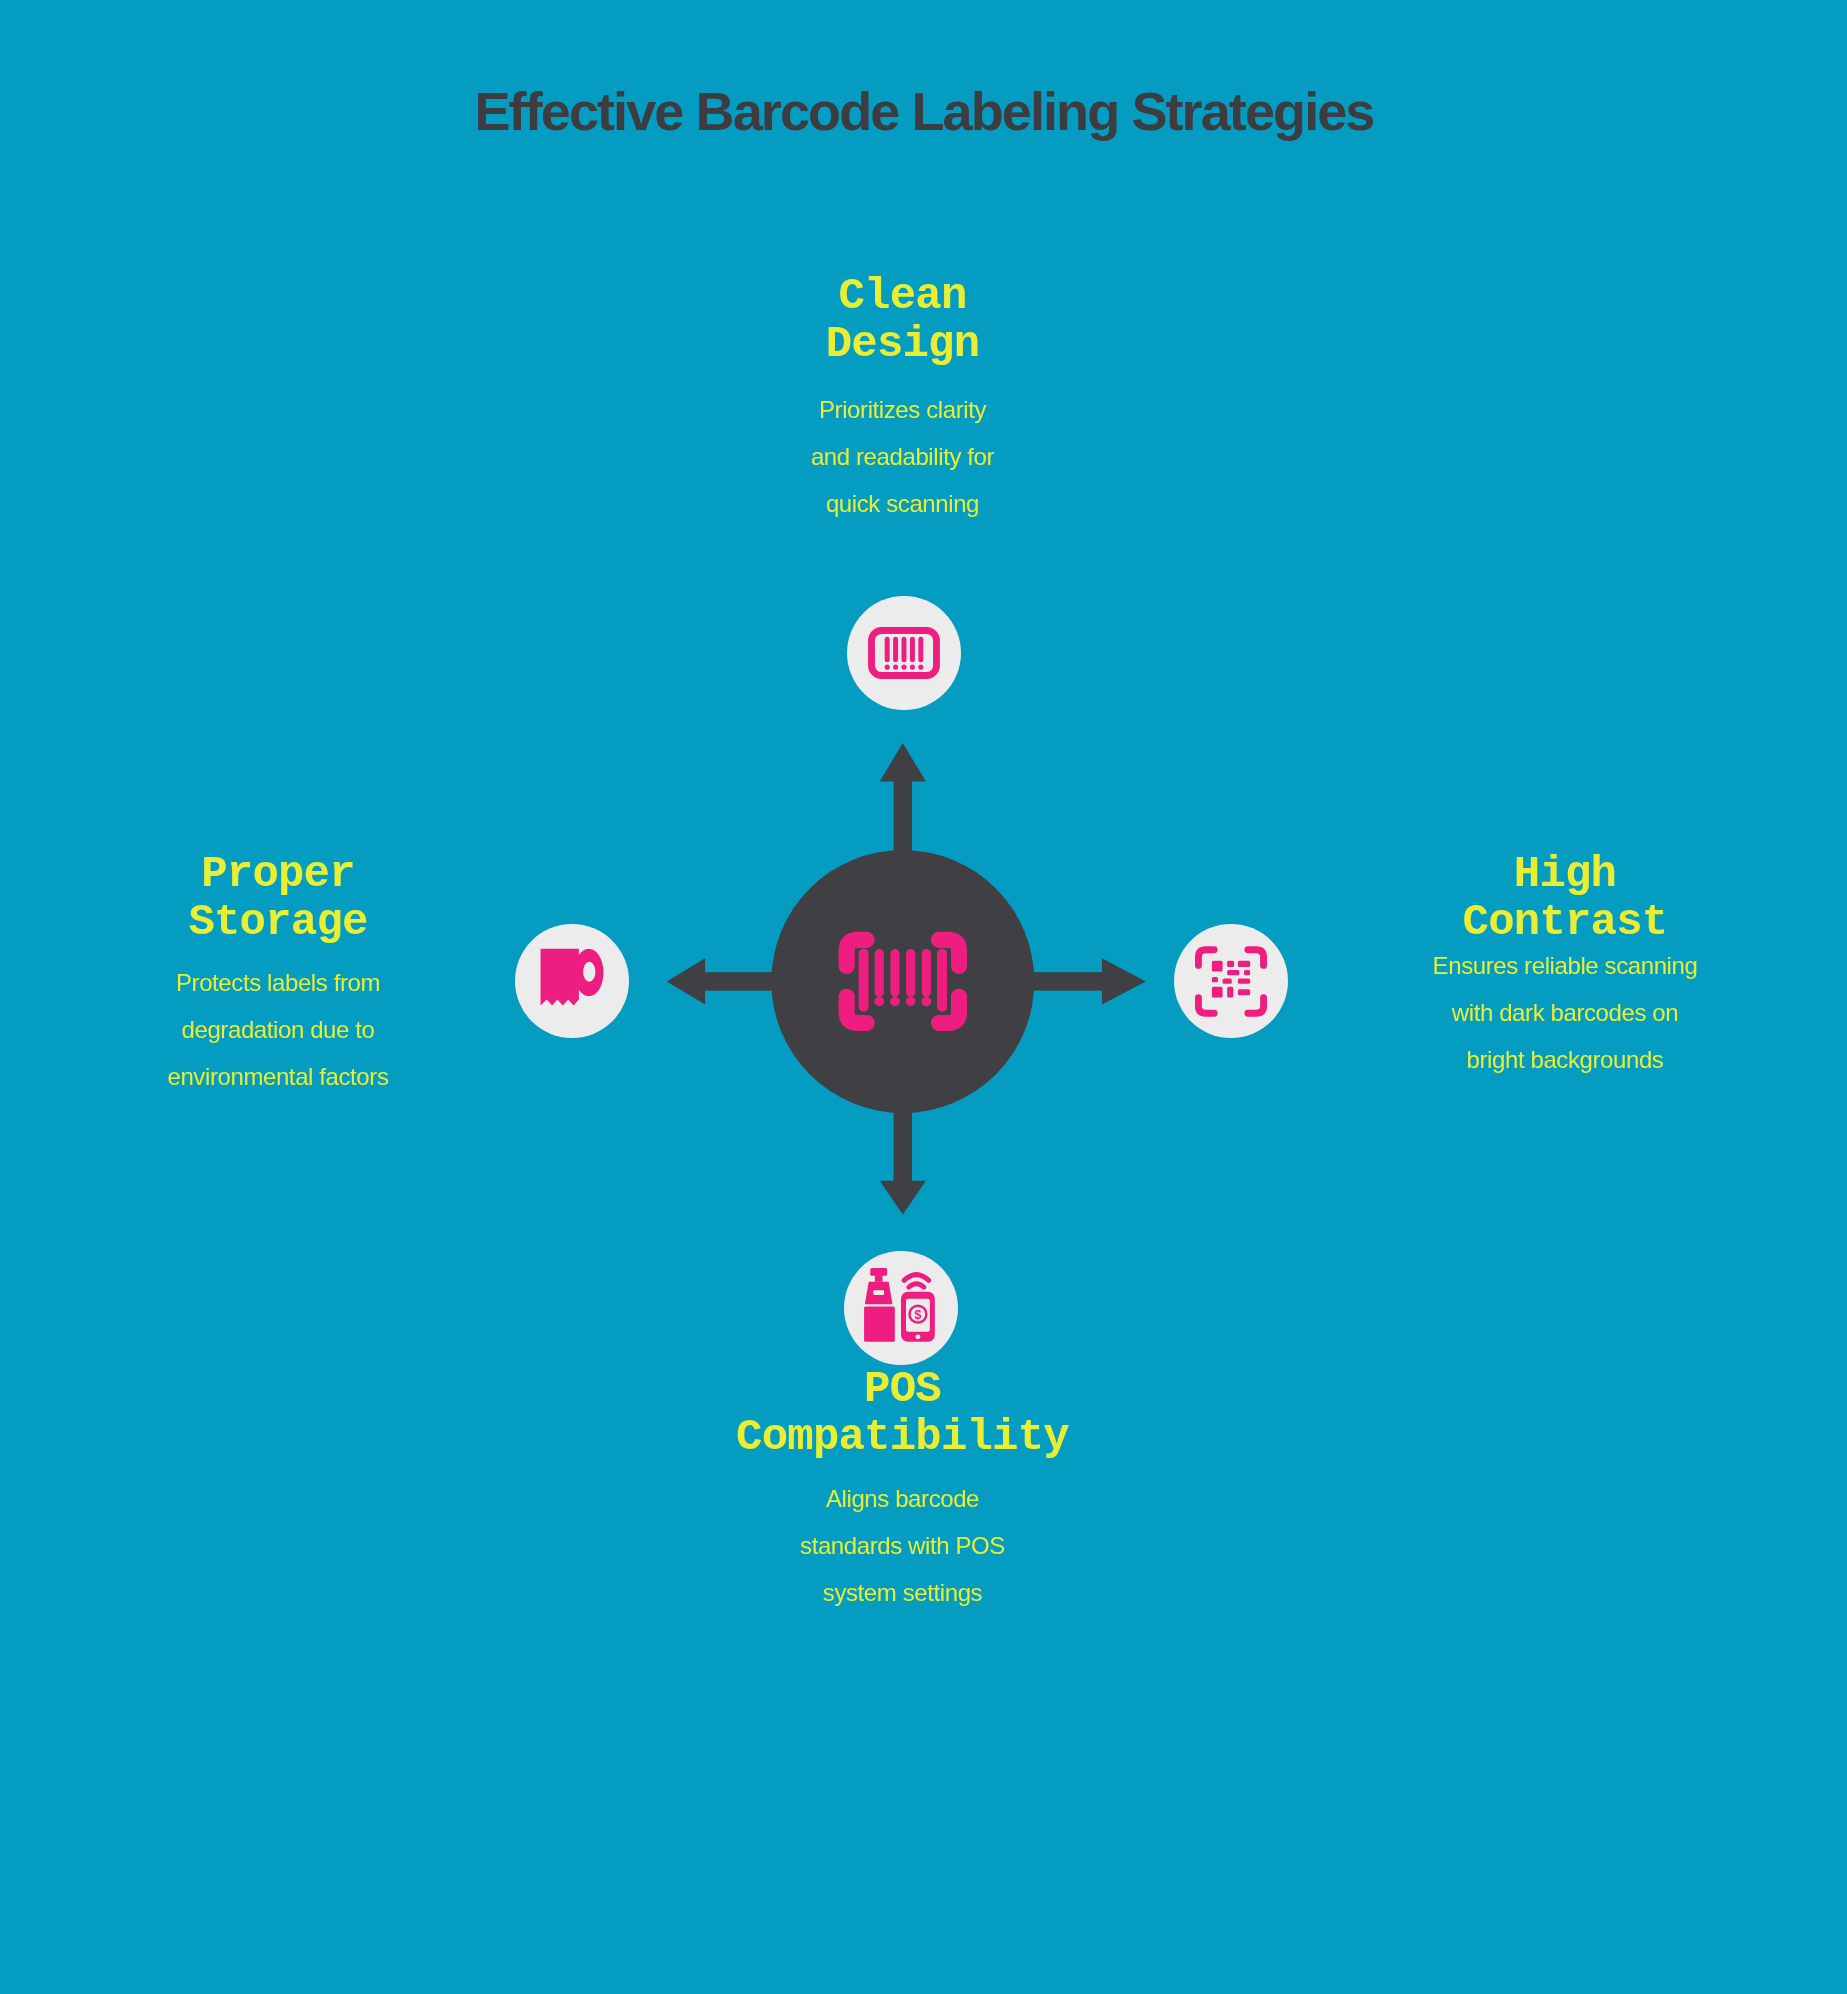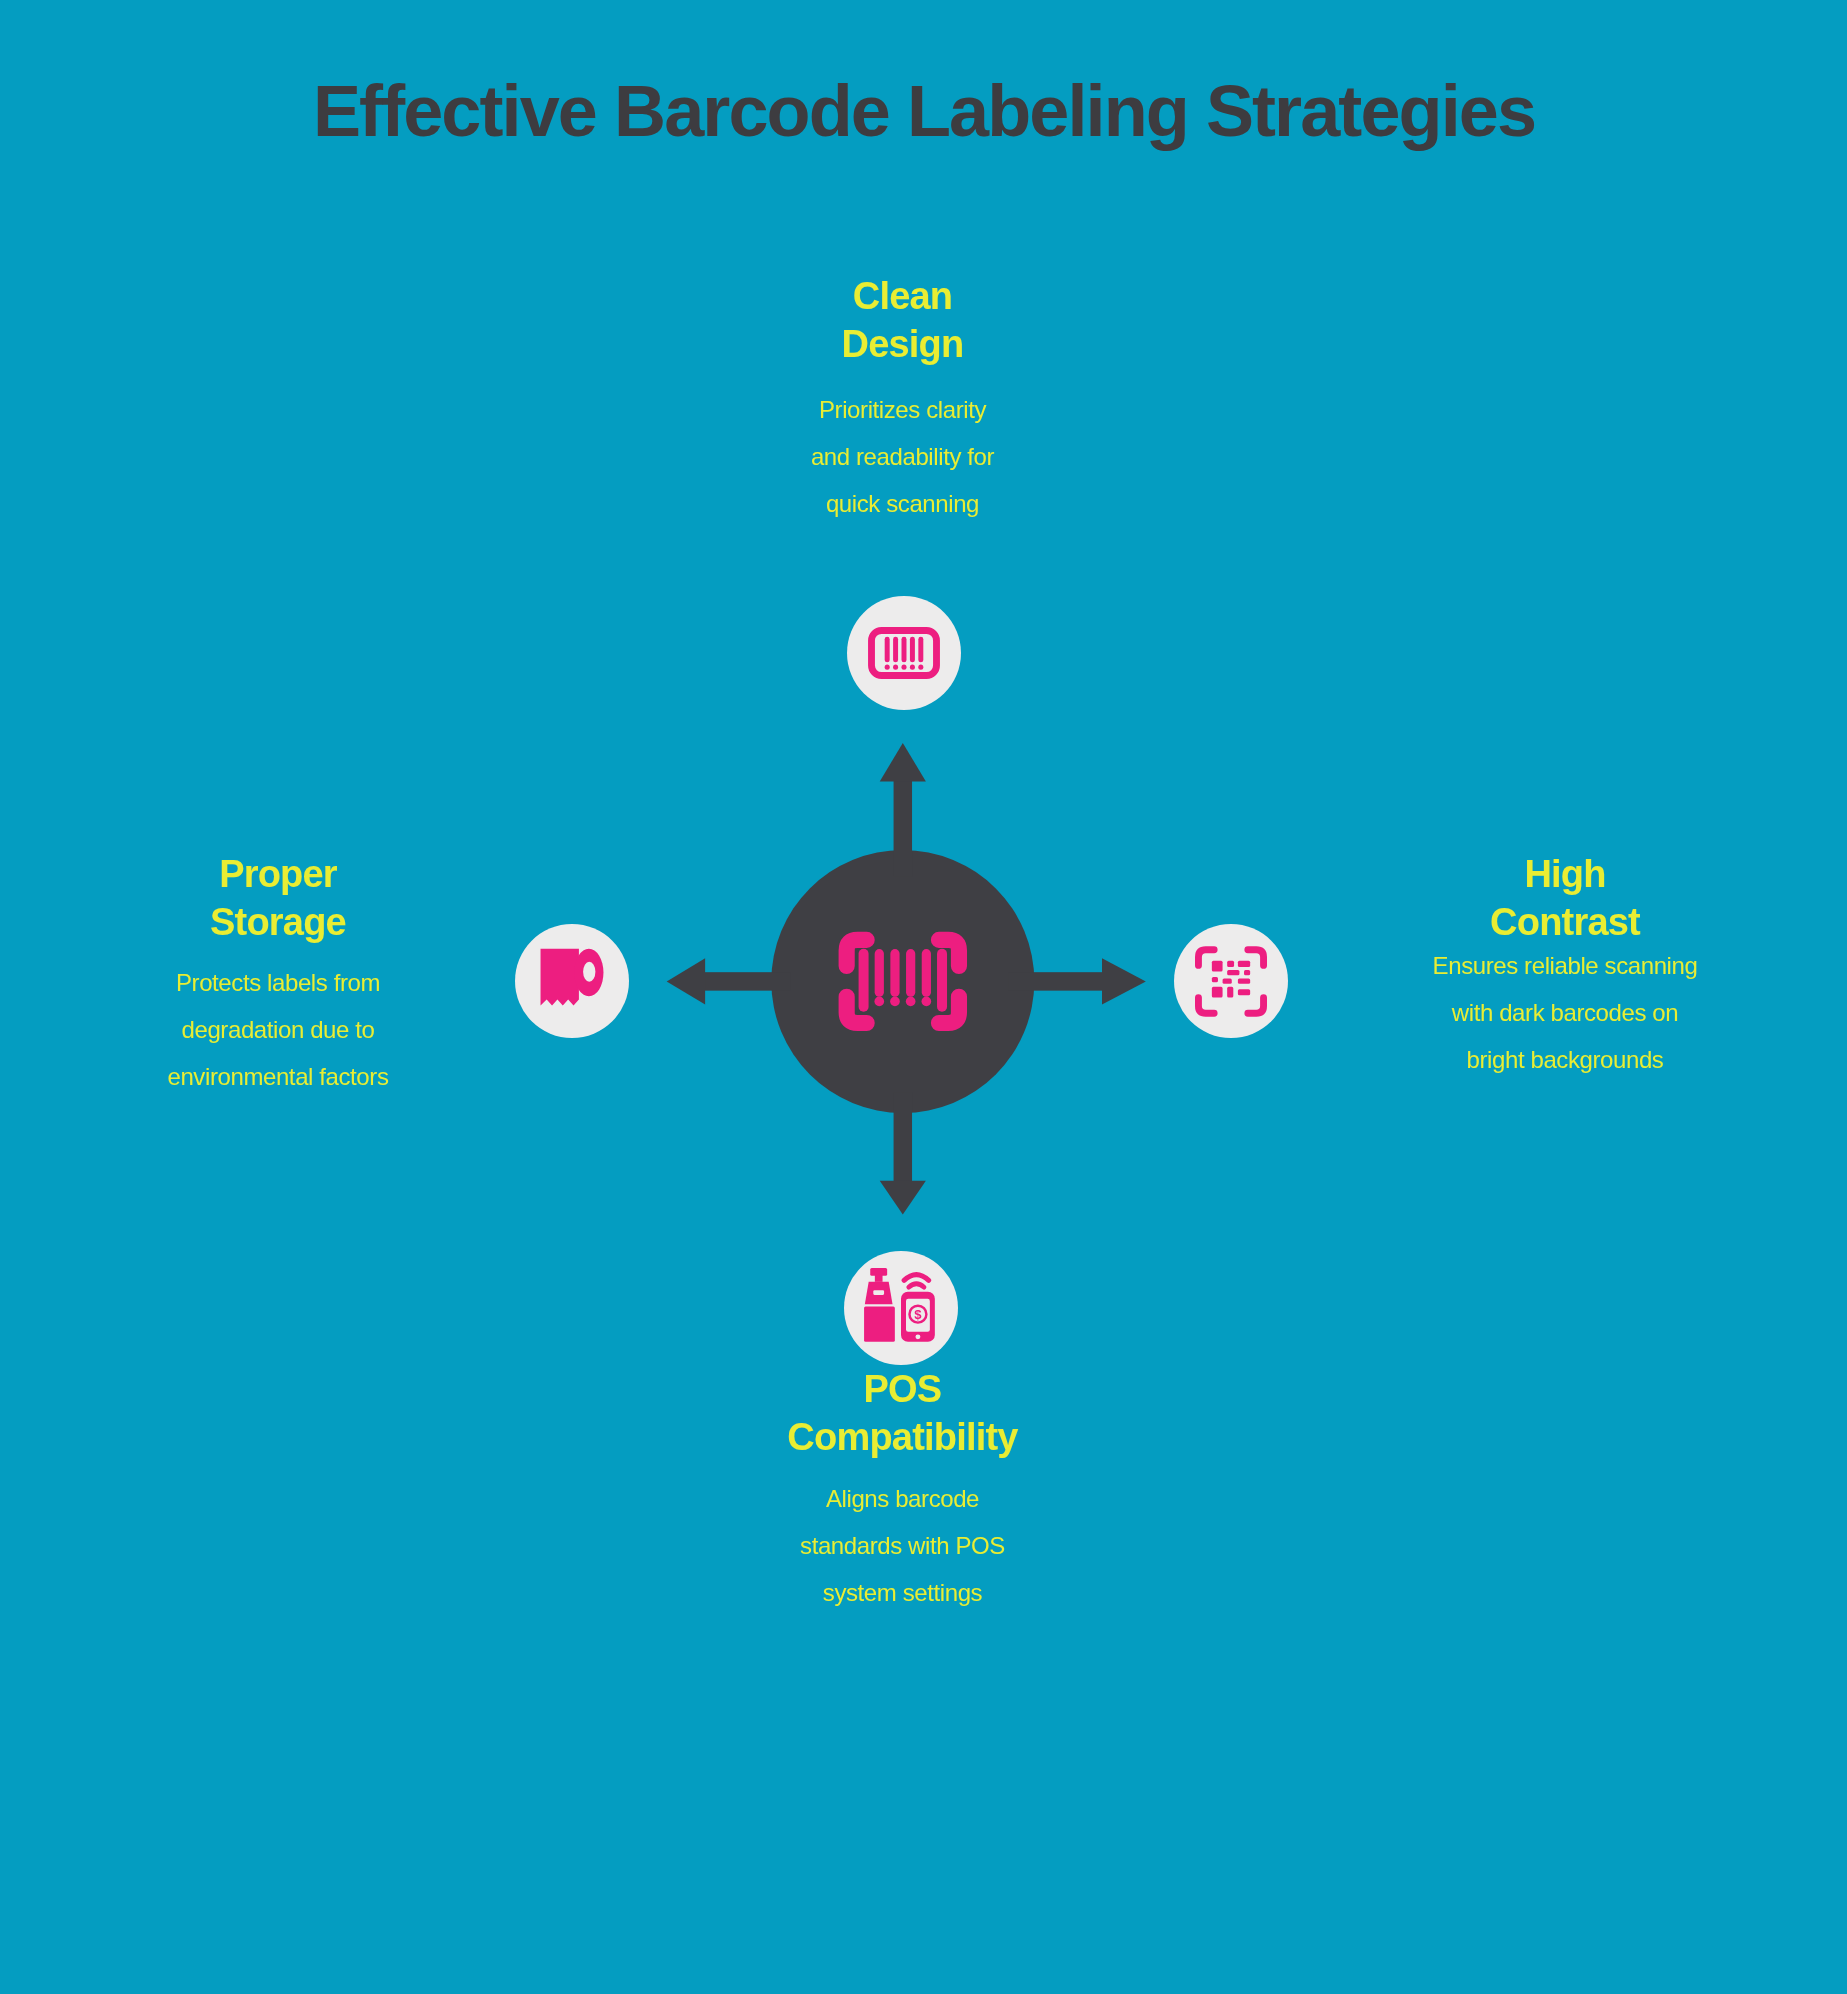--- a/index.html
+++ b/index.html
@@ -17,35 +17,36 @@
     width: 1848px;
     height: 1995px;
     background: var(--background);
     overflow: hidden;
     font-family: "Liberation Sans", "DejaVu Sans", sans-serif;
   }
   .page-title {
     position: absolute;
     left: 0; top: 80px; width: 1848px;
     text-align: center;
-    font-size: 72px;
+    font-size: 54px;
     line-height: 62px;
     font-weight: bold;
     letter-spacing: -1.9px;
     color: var(--title-text);
     white-space: pre-line;
   }
   .node { position: absolute; }
   .node h2 {
-    font-size: 38px;
+    font-size: 44px;
     line-height: 48px;
     font-weight: bold;
     letter-spacing: -0.8px;
     color: var(--yellow);
     white-space: pre-line;
+    font-family: Liberation Mono, monospace;
   }
   .node p {
     position: absolute;
     left: 0; width: 100%;
     font-size: 24px;
     line-height: 47px;
     font-weight: normal;
     letter-spacing: -0.4px;
     color: var(--yellow);
     white-space: pre-line;

